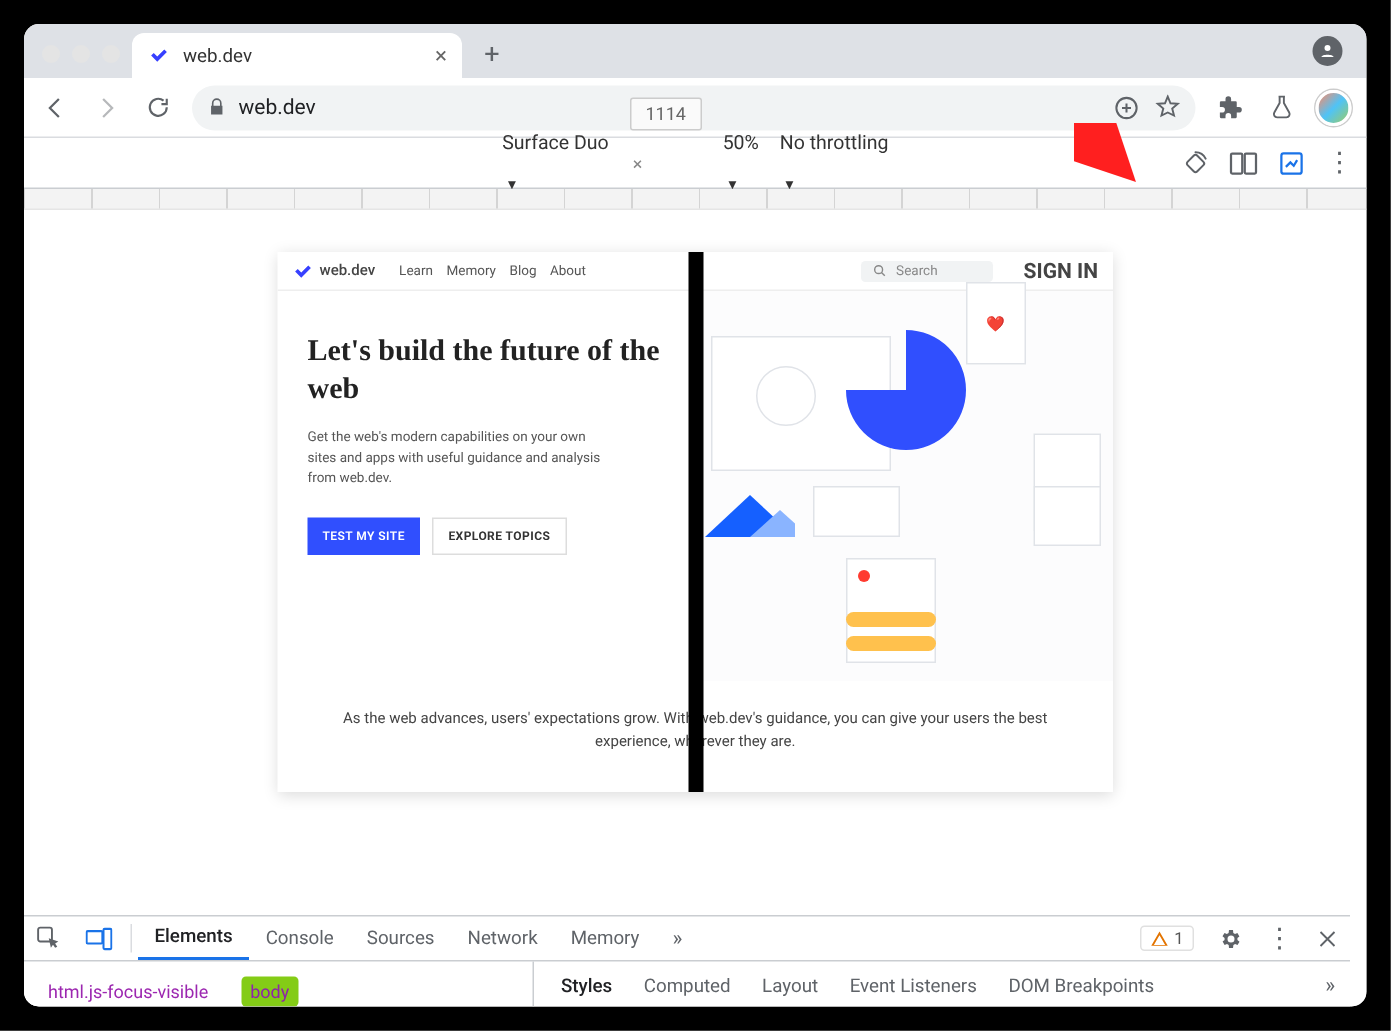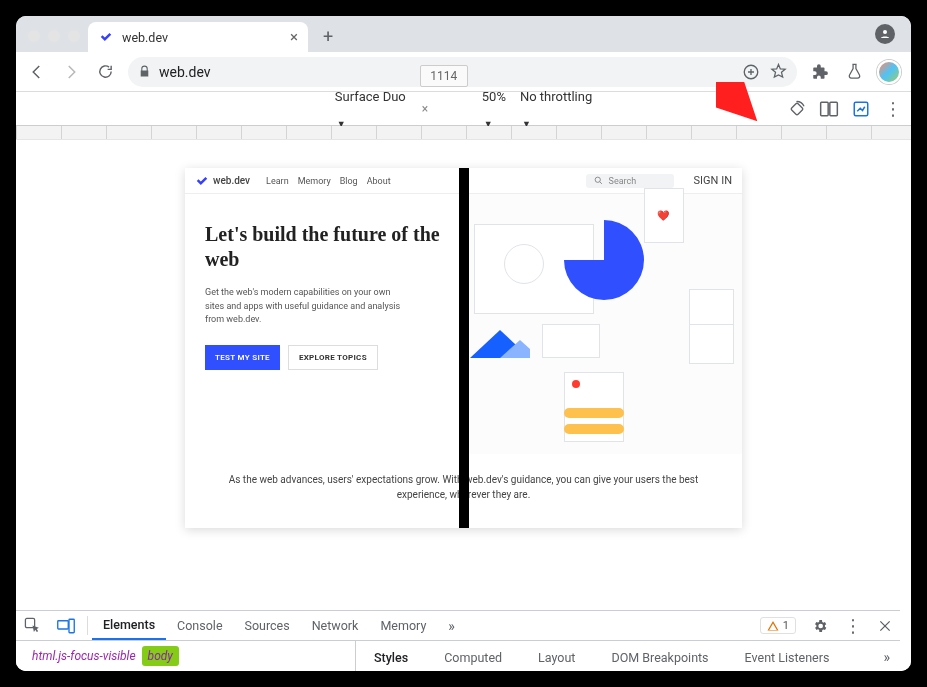--- a/index.html
+++ b/index.html
@@ -72,21 +72,21 @@
   .hinge{position:absolute;left:50%;top:0;bottom:0;width:10px;transform:translateX(-50%);
     background:#000;}
   
   .mini-head{display:flex;align-items:center;height:26px;padding:0 10px;gap:10px;
     border-bottom:1px solid #eee;}
   .mini-logo{display:flex;align-items:center;gap:4px;font-weight:500;color:#444;}
   .mini-logo svg{width:14px;height:14px;}
   .mini-nav{display:flex;gap:9px;color:#555;font-size:9px;margin-left:6px;}
   .mini-search{margin-left:auto;display:flex;align-items:center;gap:6px;background:#f1f3f4;
     border-radius:3px;padding:2px 8px;color:#888;font-size:9px;width:88px;}
-  .mini-signin{font-size:11px;font-weight:400;color:#444;margin-left:10px}
+  .mini-signin{font-size:14px;font-weight:700;color:#444;margin-left:10px}
   .mini-hero{display:flex;height:260px;}
   .mini-left{width:50%;padding:28px 20px 10px 20px;}
   .mini-h1{font-family:Georgia,serif;font-size:20px;color:#222;line-height:1.25;margin:0 0 14px 0;}
   .mini-p{font-size:9px;color:#555;line-height:1.5;margin:0 0 18px 0;max-width:200px;}
   .mini-btns{display:flex;gap:8px;}
   .btn-primary{background:#304ffe;color:#fff;font-size:8px;font-weight:600;padding:7px 10px;
     border:none;letter-spacing:.3px;}
   .btn-secondary{background:#fff;color:#333;font-size:8px;font-weight:700;padding:7px 10px;
     border:1px solid #ddd;letter-spacing:.3px;}
   .mini-right{width:50%;position:relative;background:#fcfcfd;}
@@ -98,25 +98,25 @@
   .dt-tabs{height:30px;display:flex;align-items:stretch;font-size:12.5px;color:#5f6368;
     border-bottom:1px solid var(--dev-border);}
   .dt-tabs .t{padding:0 11px;display:flex;align-items:center;cursor:default;}
   .dt-tabs .t.active{color:#202124;border-bottom:2px solid #1a73e8;font-weight:500;}
   .dt-tabs .spacer{flex:1;}
   .dt-tabs .icon{padding:0 8px;display:flex;align-items:center;}
   .warn-chip{display:flex;align-items:center;gap:4px;border:1px solid #e0e0e0;border-radius:3px;
     padding:1px 6px;font-size:11px;color:#555;}
   .warn-chip svg{fill:#e37400;}
   .dt-sub{height:30px;display:flex;align-items:stretch;}
-  .crumbs{display:flex;align-items:center;padding:0 10px;font-size:12px;flex:0 0 340px;
-    border-right:1px solid var(--dev-border);gap:0;font-style:italic;}
+  .crumbs{display:flex;align-items:flex-end;padding:0 10px;font-size:12px;flex:0 0 340px;
+    border-right:1px solid var(--dev-border);gap:16px;}
   .crumb{padding:3px 6px;color:#9c27b0;}
   .crumb.sel{background:#84cc16;color:#8e24aa;border-radius:3px;}
-  .styles-tabs{display:flex;align-items:center;font-size:12.5px;color:#5f6368;padding-left:8px;gap:16px;}
+  .styles-tabs{display:flex;align-items:center;font-size:12.5px;color:#5f6368;padding-left:8px;gap:1px;}
   .styles-tabs .st{padding:0 10px;height:100%;display:flex;align-items:center;border-top:2px solid transparent;}
   .styles-tabs .st.active{color:#202124;font-weight:500;}
   .styles-tabs .more{margin-left:auto;padding:0 10px;}
 
   .chev{font-size:14px;}
 
   
   svg{display:block;}
 </style>
 </head>
@@ -374,22 +374,22 @@
 
     <div class="dt-sub">
       <div class="crumbs">
         <span class="crumb">html.js-focus-visible</span>
         <span class="crumb sel">body</span>
       </div>
       <div class="styles-tabs" style="flex:1">
         <div class="st active">Styles</div>
         <div class="st">Computed</div>
         <div class="st">Layout</div>
+        <div class="st">Event Listeners</div>
         <div class="st">DOM Breakpoints</div>
-        <div class="st">Event Listeners</div>
         <div class="st more">
             <span class="chev">»</span>
           </div>
       </div>
     </div>
   </div>
 
 </div>
 
 </body></html>

